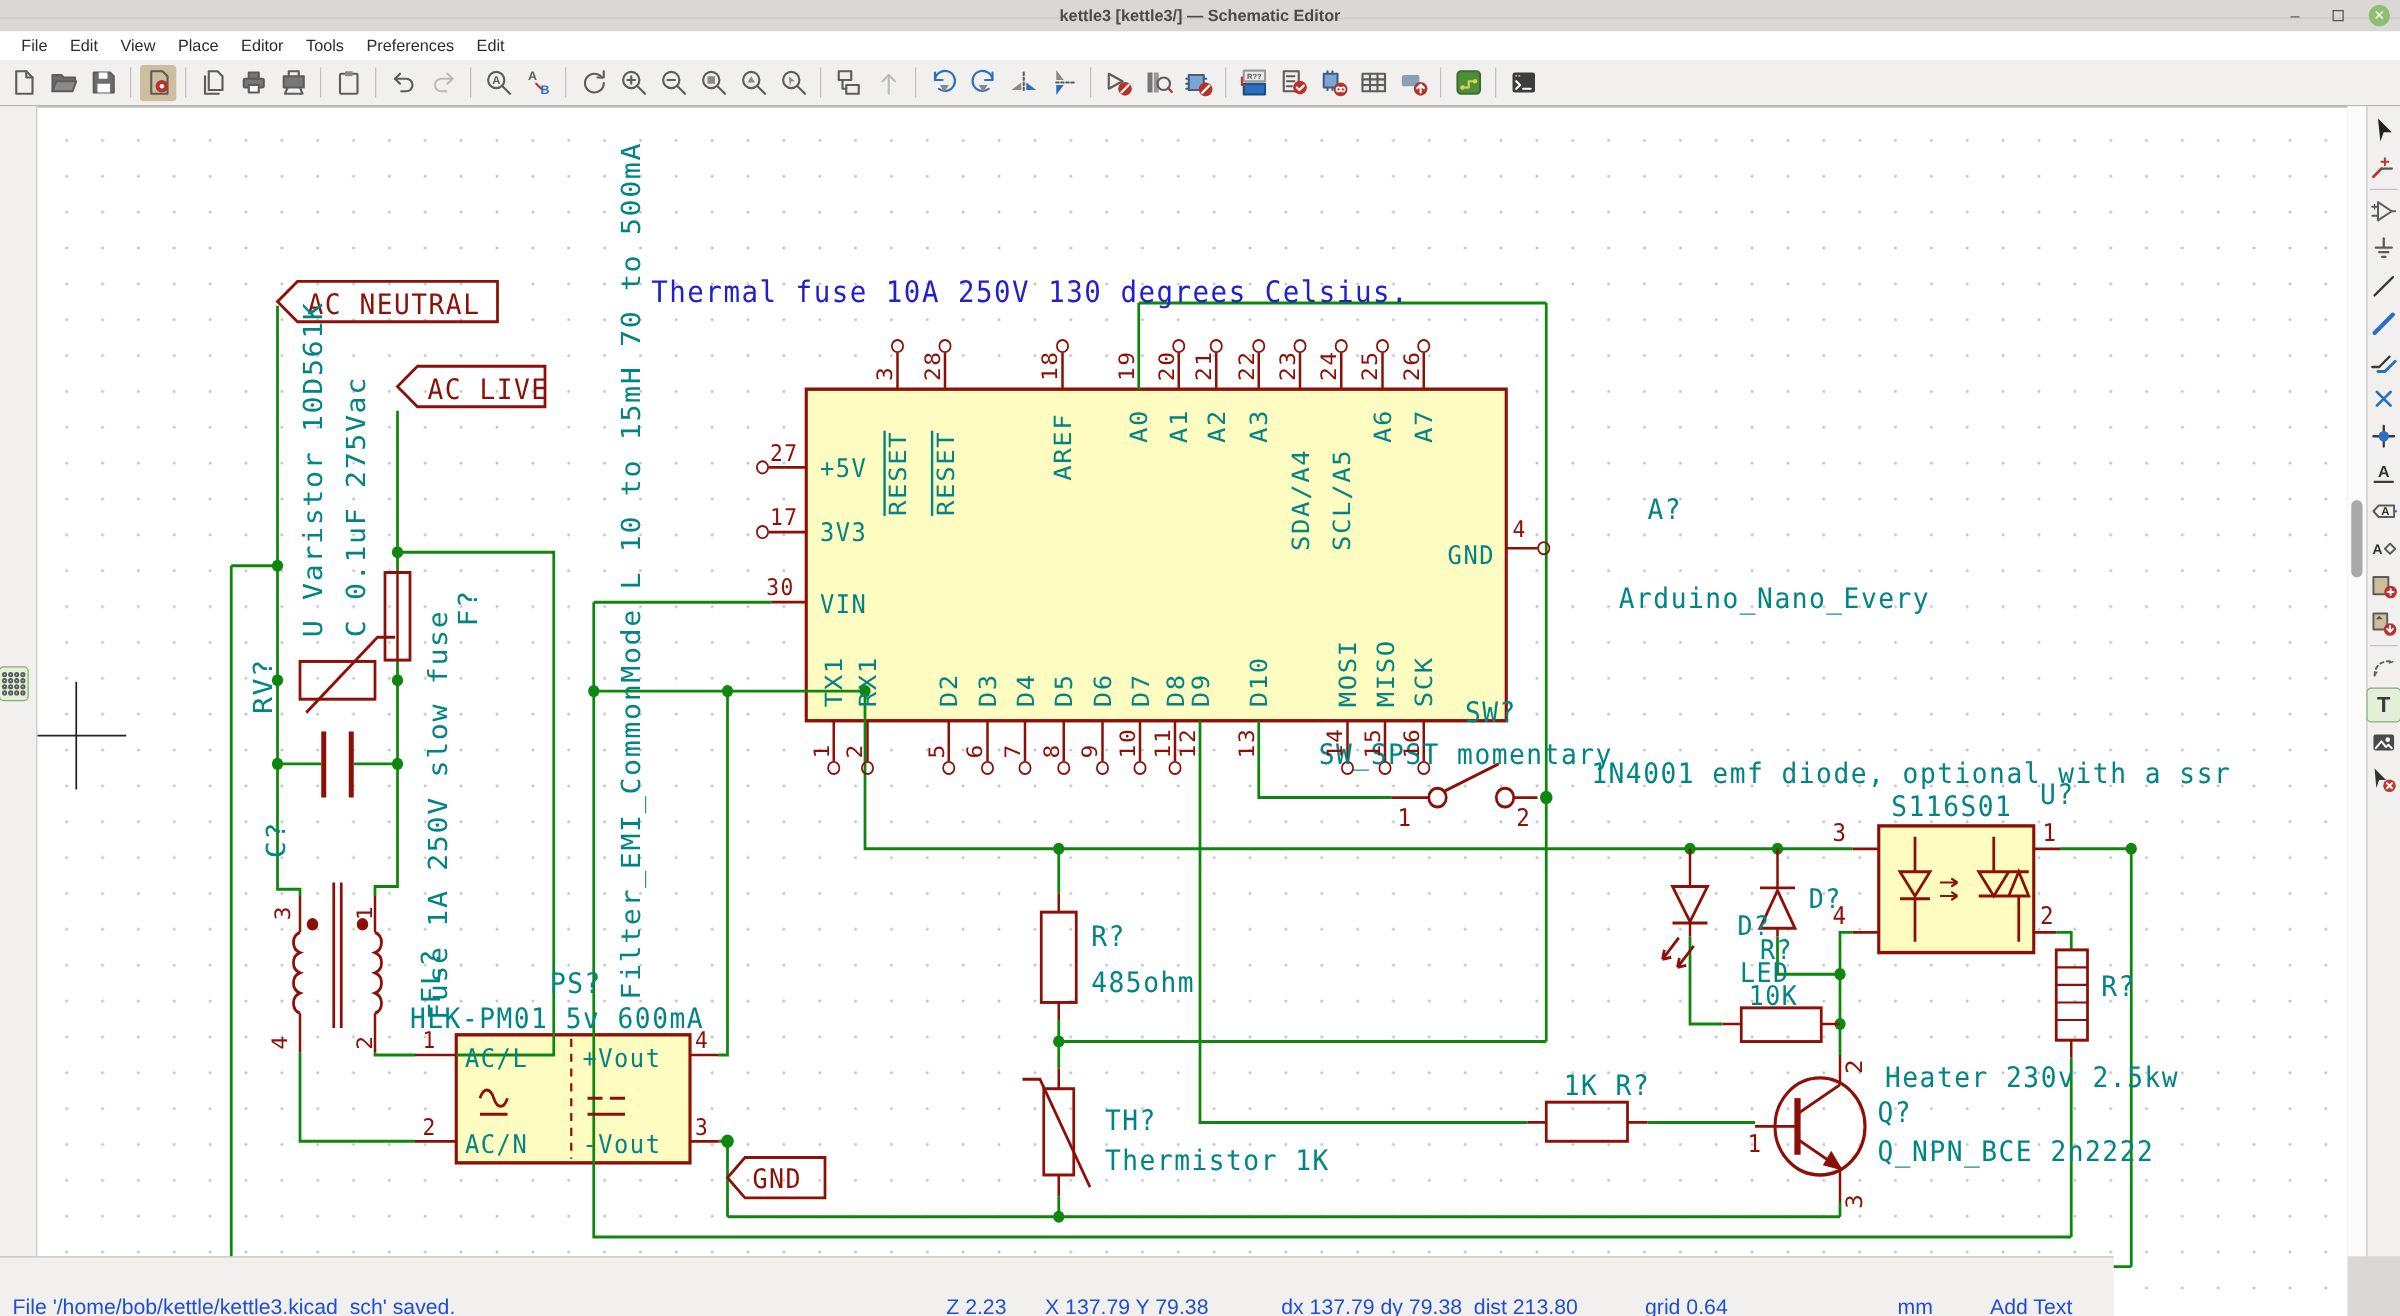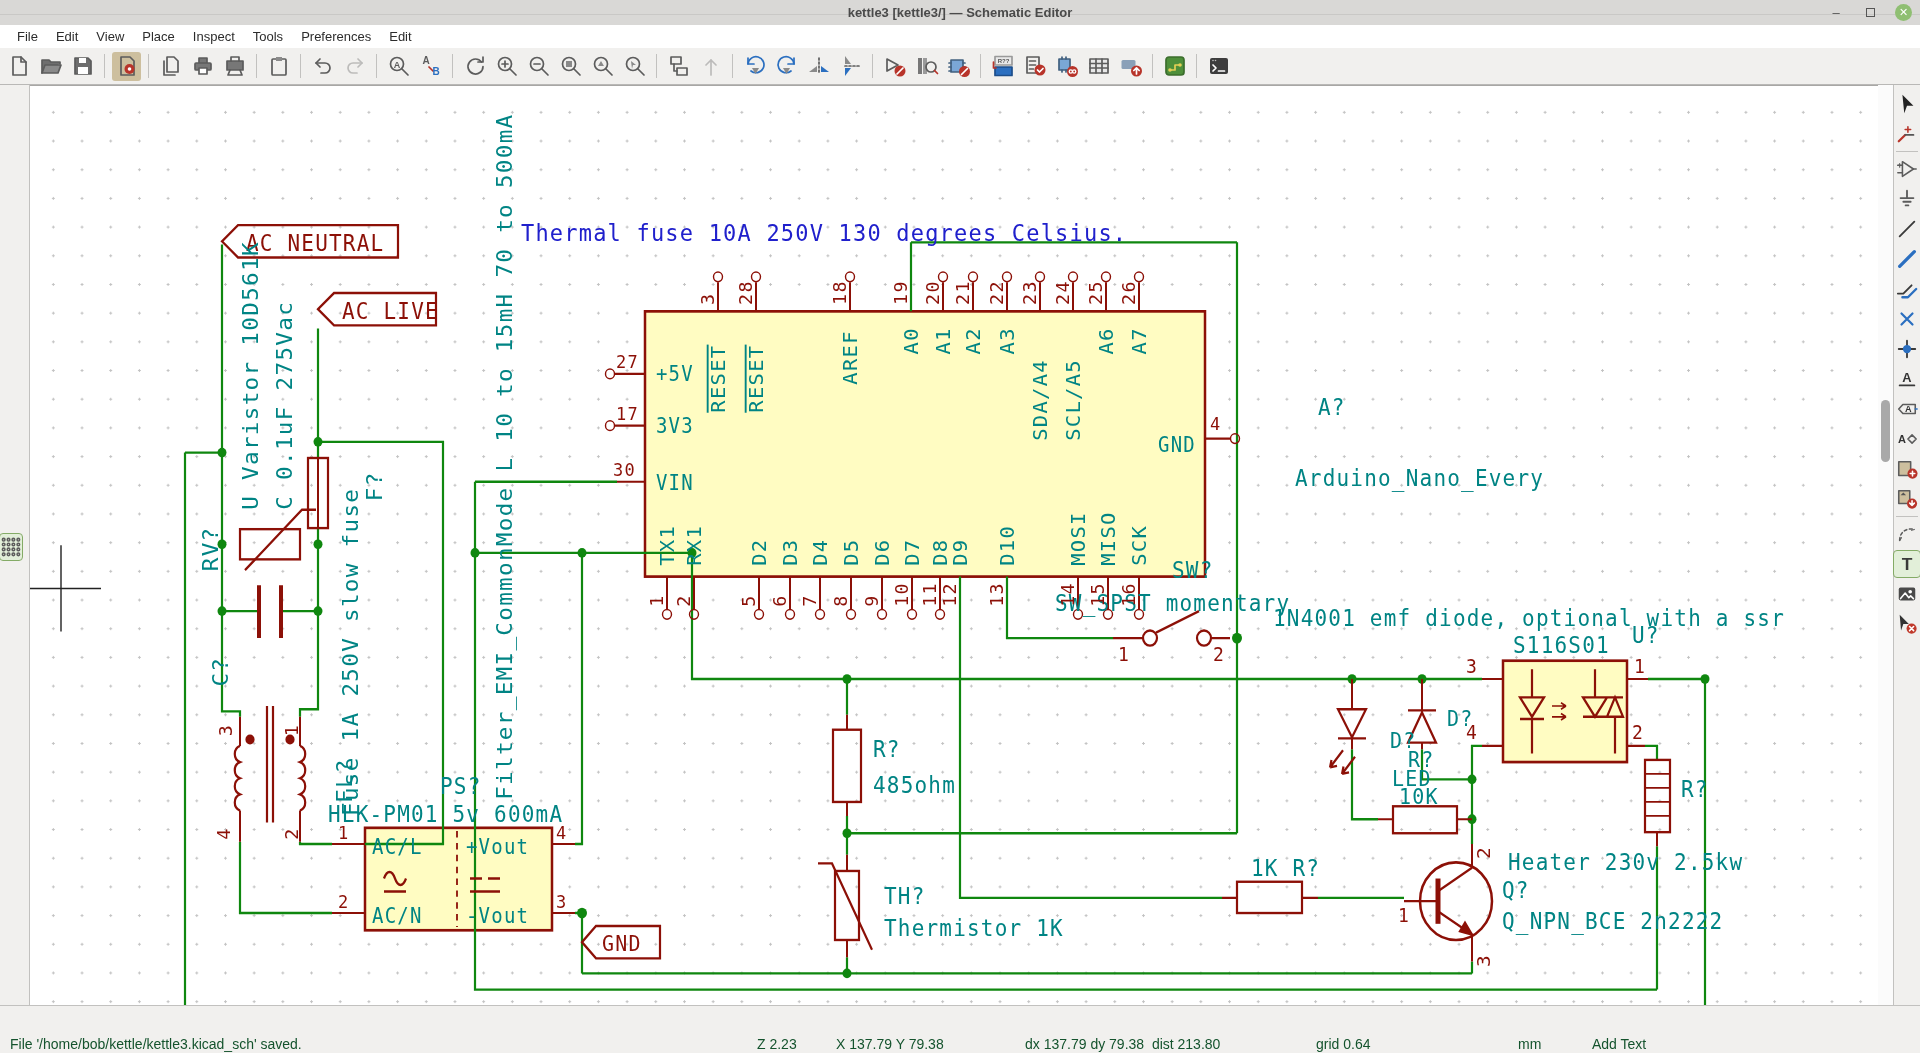--- a/index.html
+++ b/index.html
@@ -32,21 +32,21 @@
   
   #canvas{position:absolute;left:30px;top:85px;width:1848px;height:993px;background:#ffffff;border-top:1px solid #a8a7a5;
     background-image:radial-gradient(circle,#c3c3c3 1px,transparent 1.4px);background-size:28.7px 28.7px;background-position:9px 12px}
   #schem{position:absolute;left:0;top:0;width:100%;height:100%}
   #schem text{font-family:"DejaVu Sans Mono","Liberation Mono",monospace;letter-spacing:1.2px}
   #hscroll{position:absolute;left:0;bottom:2px;width:100%;height:13px;background:#fbfbfb;border-top:1px solid #d0d0d0;border-bottom:1px solid #d0d0d0}
   #hthumb{position:absolute;left:782px;top:2px;width:239px;height:9px;background:#a9a9a9;border-radius:5px}
   #vscroll{position:absolute;left:1878px;top:85px;width:15px;height:920px;background:#fbfbfb}
   #vthumb{position:absolute;left:3px;top:315px;width:9px;height:62px;background:#a9a9a9;border-radius:5px}
   
-  #statusbar{position:absolute;left:0;top:1005px;width:1920px;height:48px;background:#f1f0ee;border-top:1px solid #c2c1bf;font-size:14px;color:#14532d}
+  #statusbar{position:absolute;left:0;top:1005px;width:1691px;height:48px;background:#f1f0ee;border-top:1px solid #c2c1bf;font-size:17px;color:#1d4ed8}
   #statusbar span{position:absolute;top:30px;white-space:pre}
   #sb-msg{left:10px}
   #sb-zoom{left:757px}#sb-pos{left:836px}#sb-delta{left:1025px}#sb-grid{left:1316px}#sb-units{left:1518px}#sb-tool{left:1592px}
   .tinytxt{font-size:6px;fill:#fff;stroke:none !important;font-weight:bold}
 </style>
 </head>
 <body>
 
 <div id="titlebar">
   <div class="title">kettle3 [kettle3/] — Schematic Editor</div>
@@ -57,21 +57,21 @@
       </div>
     <div class="winbtn close">✕</div>
   </div>
 </div>
 
 <div id="menubar">
     <span class="mi">File</span>
     <span class="mi">Edit</span>
     <span class="mi">View</span>
     <span class="mi">Place</span>
-    <span class="mi">Inspect</span>
+    <span class="mi">Editor</span>
     <span class="mi">Tools</span>
     <span class="mi">Preferences</span>
     <span class="mi">Edit</span>
   </div>
 
 <div id="toolbar">
   <div class="icon">
       <svg viewBox="0 0 24 24">
         <path d="M6,3h8l5,5v13H6z"></path>
         <path d="M14,3v5h5"></path>

